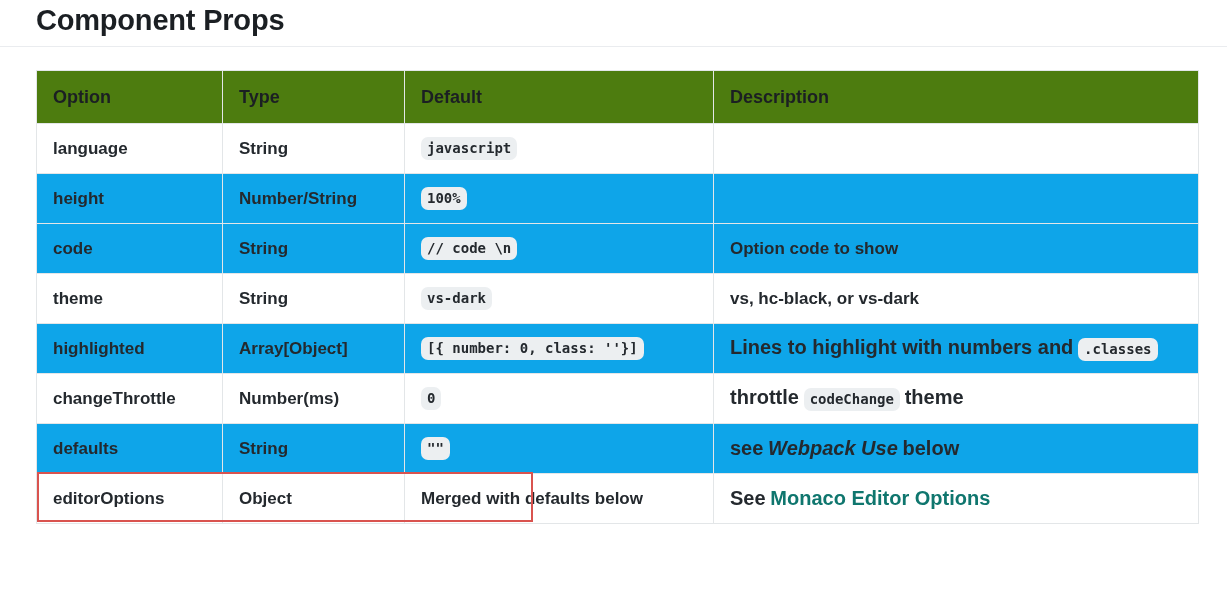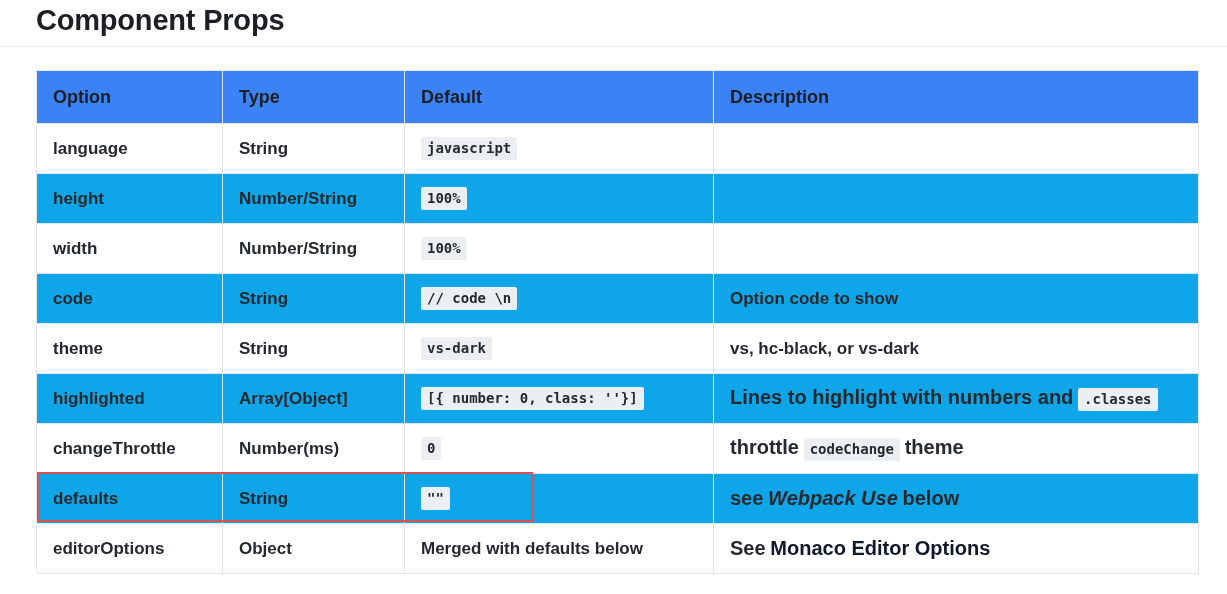--- a/index.html
+++ b/index.html
@@ -78,50 +78,50 @@
     color: #24292e;
     overflow: hidden;
     white-space: nowrap;
   }
 
   table.props thead th {
     font-weight: bold;
     font-size: 18px;
     height: 52px;
     color: #1b1f23;
-    background: #3b82f6;
+    background: #4d7c0f;
     margin-left: 16px;
   }
 
   table.props tbody tr.alt td {
     background: #0ea5e9;
   }
   table.props tbody tr.plain td {
     background: #ffffff;
   }
 
   
   code.inline {
     font-family: "DejaVu Sans Mono", "Liberation Mono", monospace;
     font-size: 14px;
     background: #eceff1;
-    border-radius: 2px;
+    border-radius: 7px;
     padding: 3px 6px 4px 6px;
     color: #24292e;
     white-space: pre;
     display: inline-block;
     line-height: 1.15;
   }
 
   .plaintext { font-size: 20px; }
 
   em.italic { font-style: italic; }
 
   a.doclink {
-    color: #0f172a;
+    color: #0f766e;
     text-decoration: none;
   }
 
   
   .highlight-box {
     position: absolute;
     left: 37px;
     top: 472px;
     width: 496px;
     height: 50px;
@@ -165,26 +165,20 @@
           <td></td>
         </tr>
 
         <tr class="alt">
           <td>height</td>
           <td>Number/String</td>
           <td><code class="inline">100%</code></td>
           <td></td>
         </tr>
 
-        <tr class="plain">
-          <td>width</td>
-          <td>Number/String</td>
-          <td><code class="inline">100%</code></td>
-          <td></td>
-        </tr>
 
         <tr class="alt">
           <td>code</td>
           <td>String</td>
           <td><code class="inline">// code \n</code></td>
           <td>Option code to show</td>
         </tr>
 
         <tr class="plain">
           <td>theme</td>

